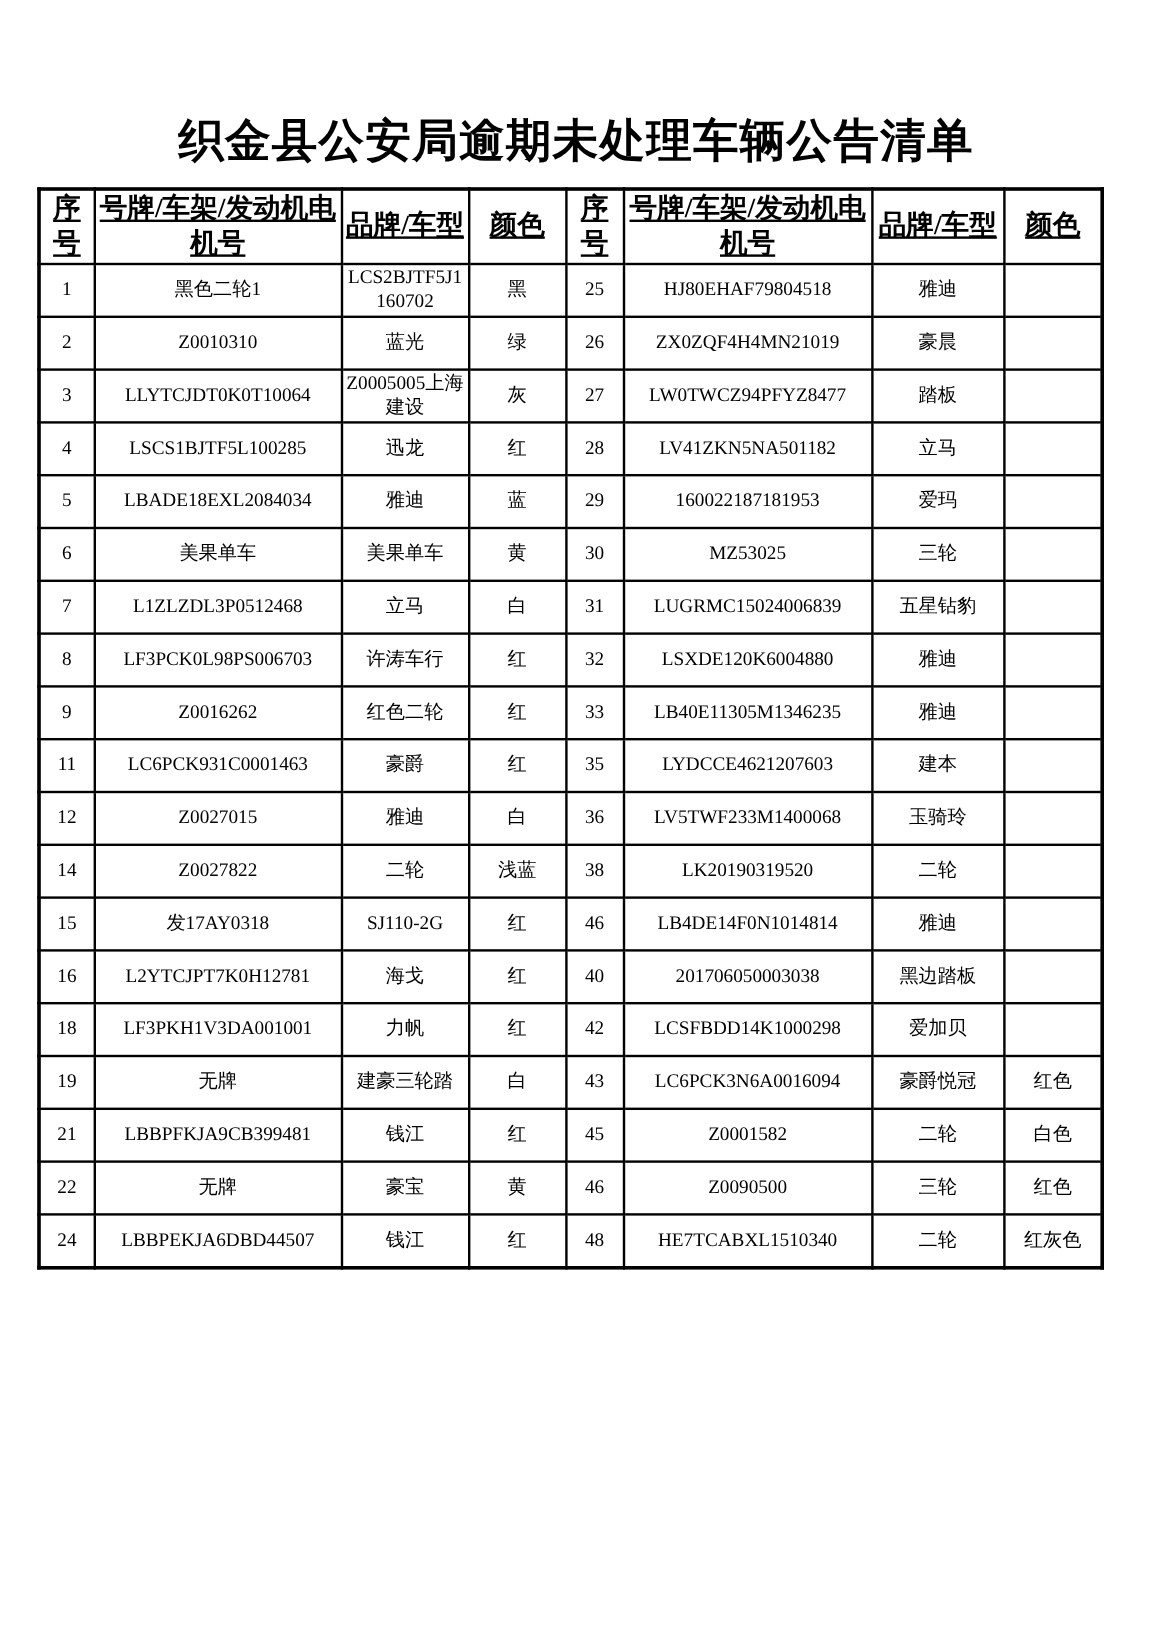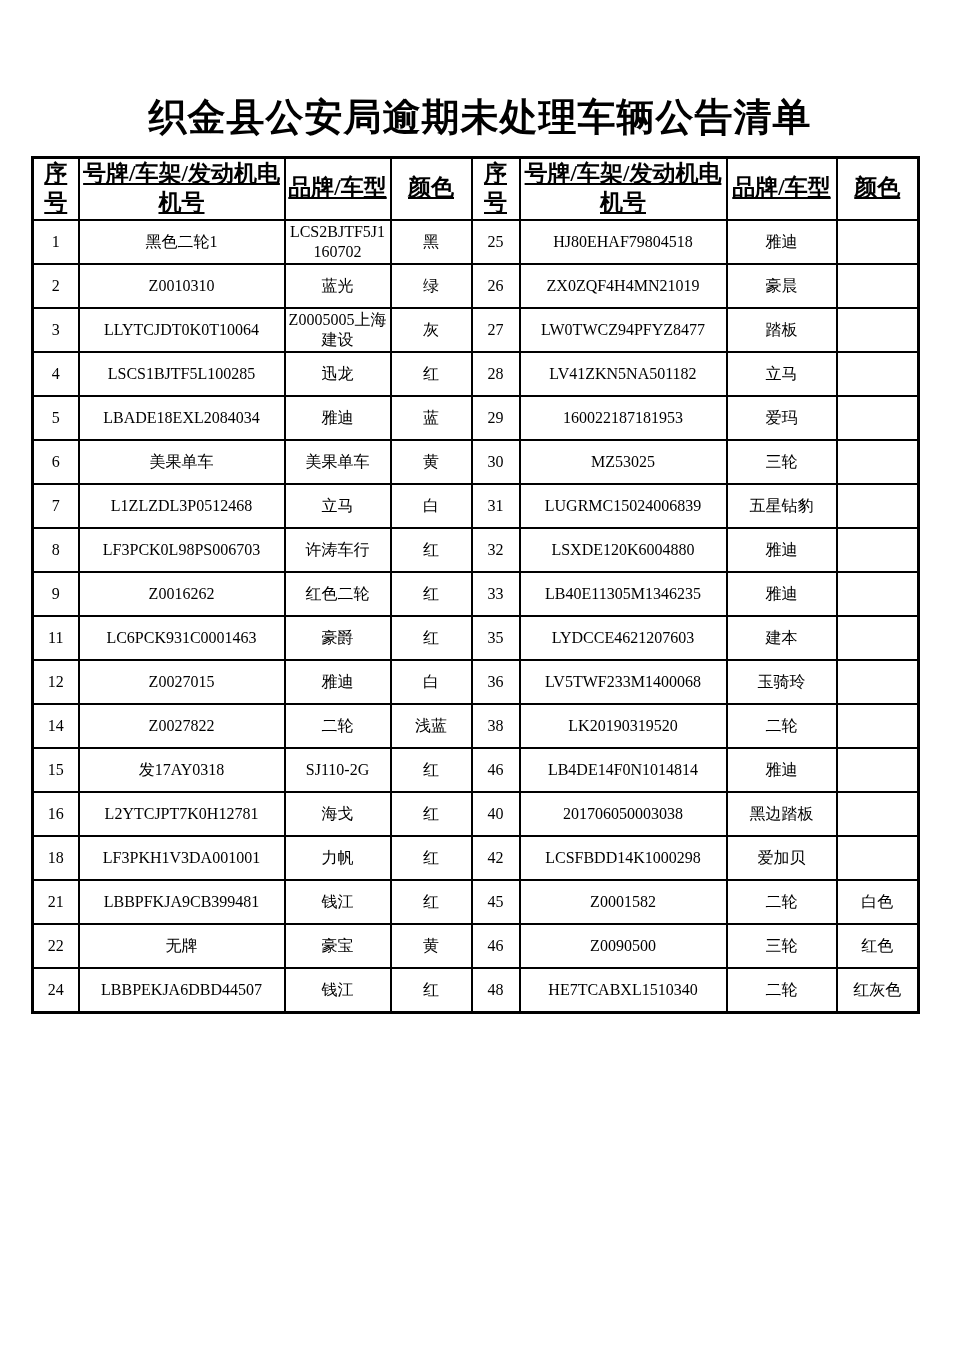--- a/index.html
+++ b/index.html
@@ -224,20 +224,30 @@
         <td>18</td>
         <td>LF3PKH1V3DA001001</td>
         <td>力帆</td>
         <td>红</td>
         <td>42</td>
         <td>LCSFBDD14K1000298</td>
         <td>爱加贝</td>
         <td></td>
       </tr>
       <tr>
+        <td>19</td>
+        <td>无牌</td>
+        <td>建豪三轮踏</td>
+        <td>白</td>
+        <td>43</td>
+        <td>LC6PCK3N6A0016094</td>
+        <td>豪爵悦冠</td>
+        <td>红色</td>
+      </tr>
+      <tr>
         <td>21</td>
         <td>LBBPFKJA9CB399481</td>
         <td>钱江</td>
         <td>红</td>
         <td>45</td>
         <td>Z0001582</td>
         <td>二轮</td>
         <td>白色</td>
       </tr>
       <tr>

